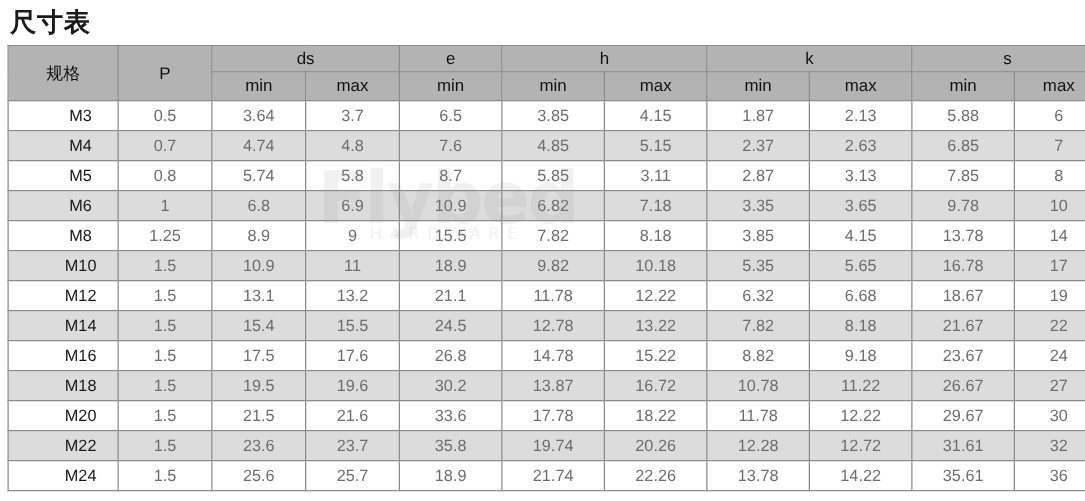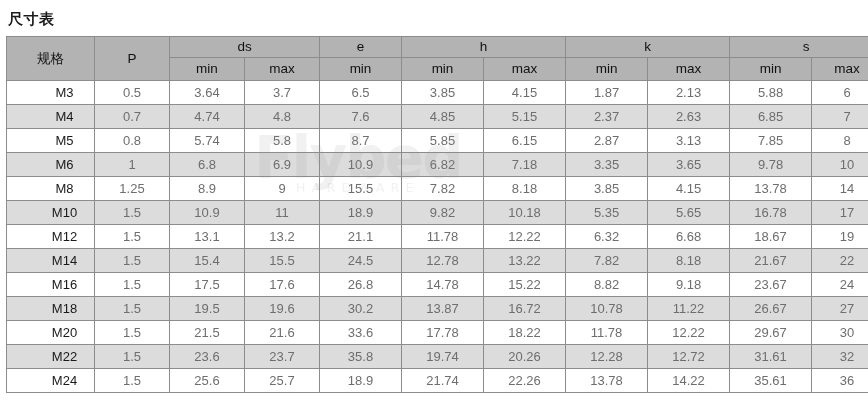--- a/index.html
+++ b/index.html
@@ -9,21 +9,21 @@
   body {
     width: 868px;
     height: 401px;
     background: #ffffff;
     font-family: "Liberation Sans", "DejaVu Sans", sans-serif;
     overflow: hidden;
     position: relative;
   }
 
   #page-title {
-    font-size: 15px;
+    font-size: 21px;
     font-weight: bold;
     color: #1a1a1a;
     padding: 9px 0 0 8px;
     letter-spacing: 0.5px;
     line-height: 20px;
   }
 
   .table-wrap {
     position: relative;
     margin: 7px 6px 0 6px;
@@ -189,21 +189,21 @@
           <td>6.85</td>
           <td>7</td>
         </tr>
         <tr>
           <td class="spec">M5</td>
           <td>0.8</td>
           <td>5.74</td>
           <td>5.8</td>
           <td>8.7</td>
           <td>5.85</td>
-          <td>6.15</td>
+          <td>3.11</td>
           <td>2.87</td>
           <td>3.13</td>
           <td>7.85</td>
           <td>8</td>
         </tr>
         <tr class="alt">
           <td class="spec">M6</td>
           <td>1</td>
           <td>6.8</td>
           <td>6.9</td>

